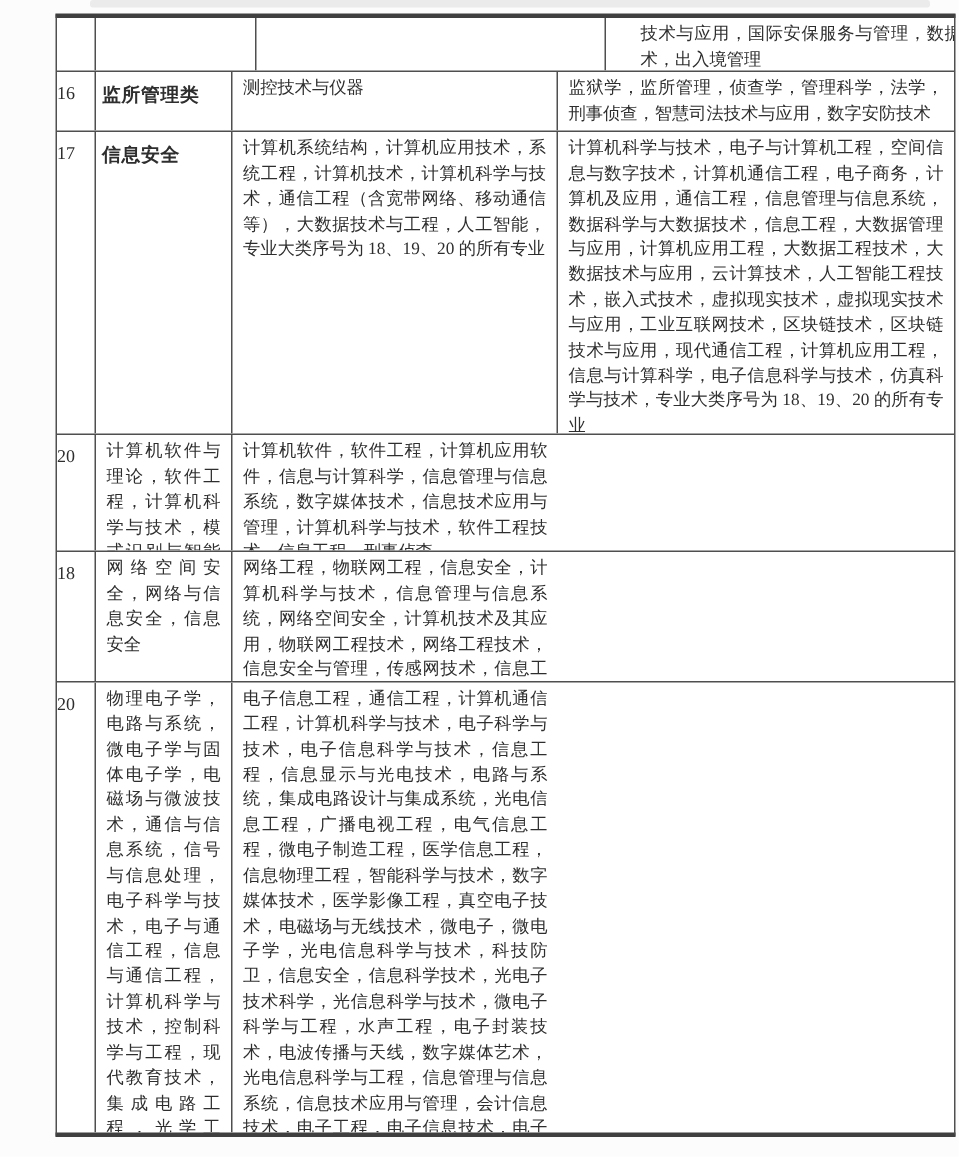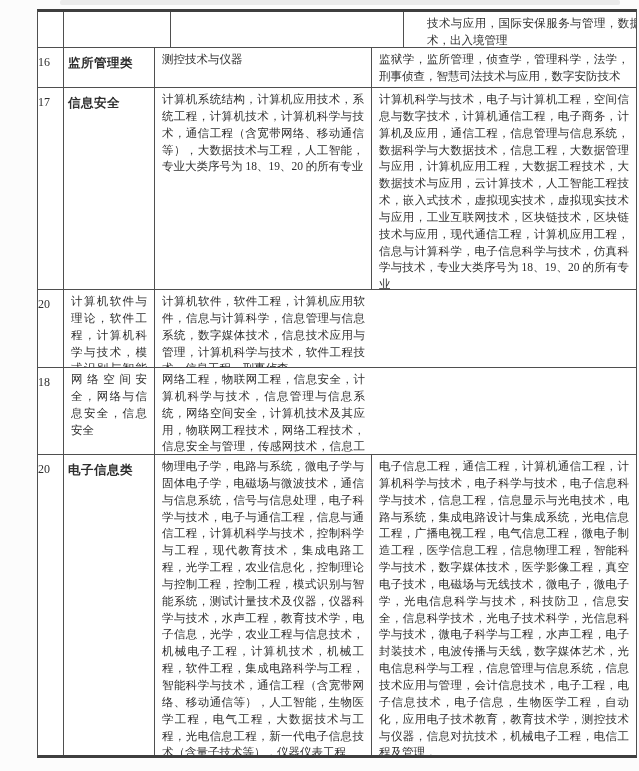--- a/index.html
+++ b/index.html
@@ -77,17 +77,16 @@
       <div class="cell majors">计算机软件与理论，软件工程，计算机科学与技术，模式识别与智能系统，计算机应用技术，计算机系统结构，计算机技术</div>
       <div class="cell majors">计算机软件，软件工程，计算机应用软件，信息与计算科学，信息管理与信息系统，数字媒体技术，信息技术应用与管理，计算机科学与技术，软件工程技术，信息工程，刑事侦查</div>
     </div>
     <div class="trow" style="height: 87px;">
       <div class="cell num">18</div>
       <div class="cell majors">网络空间安全，网络与信息安全，信息安全</div>
       <div class="cell majors">网络工程，物联网工程，信息安全，计算机科学与技术，信息管理与信息系统，网络空间安全，计算机技术及其应用，物联网工程技术，网络工程技术，信息安全与管理，传感网技术，信息工程，信息与计算科学</div>
     </div>
     <div class="trow" style="height: 300px;">
       <div class="cell num">20</div>
-      <div class="cell category">电子信息类</div>
       <div class="cell majors">物理电子学，电路与系统，微电子学与固体电子学，电磁场与微波技术，通信与信息系统，信号与信息处理，电子科学与技术，电子与通信工程，信息与通信工程，计算机科学与技术，控制科学与工程，现代教育技术，集成电路工程，光学工程，农业信息化，控制理论与控制工程，控制工程，模式识别与智能系统，测试计量技术及仪器，仪器科学与技术，水声工程，教育技术学，电子信息，光学，农业工程与信息技术，机械电子工程，计算机技术，机械工程，软件工程，集成电路科学与工程，智能科学与技术，通信工程（含宽带网络、移动通信等），人工智能，生物医学工程，电气工程，大数据技术与工程，光电信息工程，新一代电子信息技术（含量子技术等），仪器仪表工程</div>
       <div class="cell majors">电子信息工程，通信工程，计算机通信工程，计算机科学与技术，电子科学与技术，电子信息科学与技术，信息工程，信息显示与光电技术，电路与系统，集成电路设计与集成系统，光电信息工程，广播电视工程，电气信息工程，微电子制造工程，医学信息工程，信息物理工程，智能科学与技术，数字媒体技术，医学影像工程，真空电子技术，电磁场与无线技术，微电子，微电子学，光电信息科学与技术，科技防卫，信息安全，信息科学技术，光电子技术科学，光信息科学与技术，微电子科学与工程，水声工程，电子封装技术，电波传播与天线，数字媒体艺术，光电信息科学与工程，信息管理与信息系统，信息技术应用与管理，会计信息技术，电子工程，电子信息技术，电子信息，生物医学工程，自动化，应用电子技术教育，教育技术学，测控技术与仪器，信息对抗技术，机械电子工程，电信工程及管理，</div>
     </div>
   </div>
 
 </body></html>

